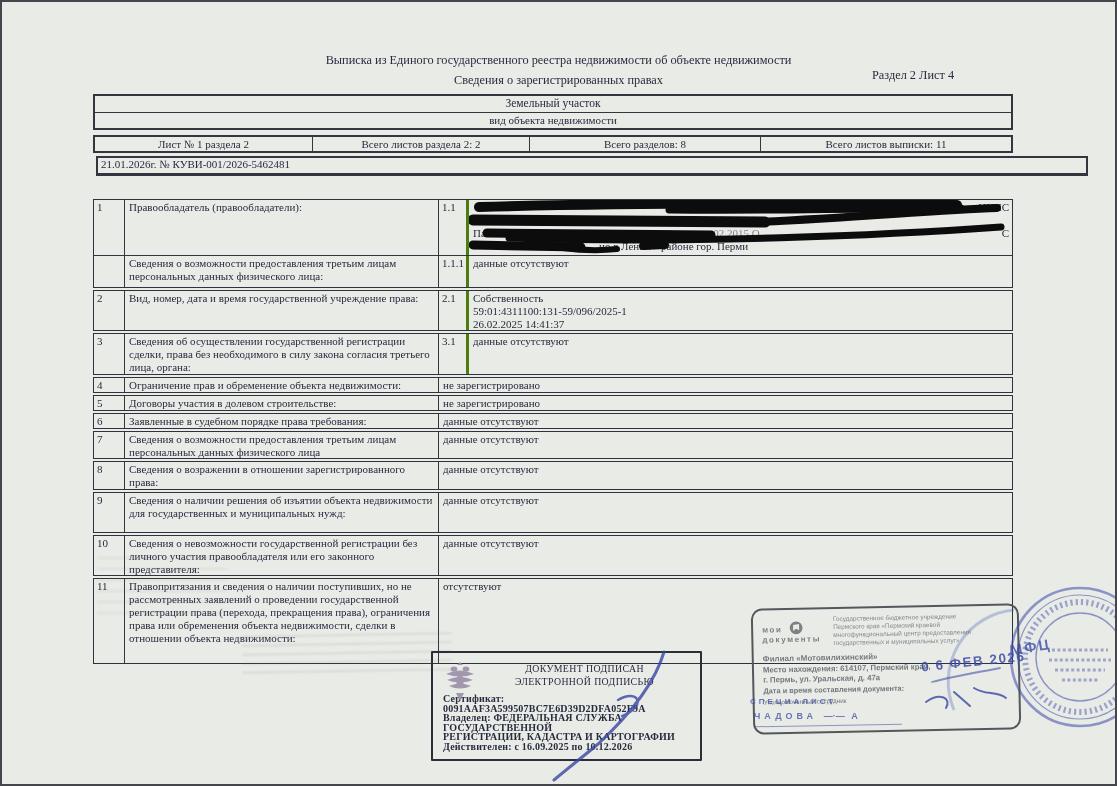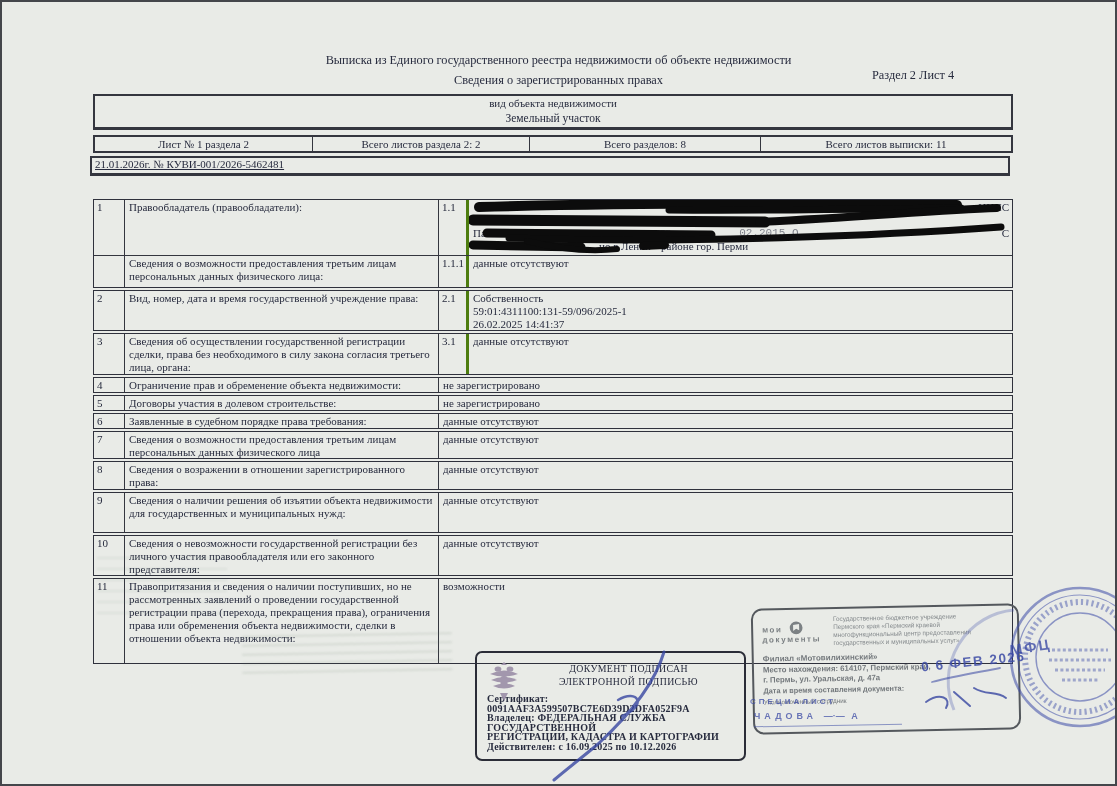--- a/index.html
+++ b/index.html
@@ -24,21 +24,21 @@
   .redact{position:absolute;left:0;top:0;z-index:2;pointer-events:none;}
   .faint{opacity:.55;}
   
   .hcell{box-sizing:border-box;border-right:1px solid #34363f;display:flex;align-items:center;justify-content:center;font-size:11px;}
   
   .strip{position:absolute;left:91px;top:681px;width:920px;height:35px;border:1.5px solid #2f313c;box-sizing:border-box;}
   .striprow{display:flex;height:16px;box-sizing:border-box;}
   .scell{box-sizing:border-box;border-right:1px solid #34363f;display:flex;align-items:center;justify-content:center;}
   
   .esign{position:absolute;left:429px;top:649px;width:271px;height:110px;border:2.5px solid #2b2d38;
-         border-radius:7px;box-sizing:border-box;background:transparent;z-index:5;margin-left:44px;}
+         border-radius:1px;box-sizing:border-box;background:transparent;z-index:5;}
   .esign .tt{margin-left:36px;text-align:center;font-size:9.8px;letter-spacing:.4px;line-height:13px;}
   .esign .dd{margin-left:10px;font-size:10px;font-weight:bold;line-height:9.6px;letter-spacing:.2px;}
   
   .mfc{position:absolute;left:750px;top:604px;width:268px;height:126px;border:2px solid #54585d;border-radius:11px;
        box-sizing:border-box;transform:rotate(-1.2deg);z-index:4;color:#74797d;
        font-family:"Liberation Sans","DejaVu Sans",sans-serif;}
   .mfc .org{position:absolute;left:80px;top:6px;font-size:6.4px;line-height:7.9px;color:#868b8e;}
   .mfc .logo{position:absolute;left:9px;top:11px;font-weight:bold;color:#7c8184;letter-spacing:1.6px;font-size:8px;line-height:9px;}
   .mfc .branch{position:absolute;left:9px;top:44px;font-size:8px;font-weight:bold;}
   .mfc .addr1{position:absolute;left:9px;top:55px;font-size:7.8px;font-weight:bold;}
@@ -52,32 +52,32 @@
 <body>
 
 <div class="page">
 
   <div class="abs t12" style="left:870px;top:38px;margin-top:28px;">Раздел 2  Лист 4</div>
 
   <div class="abs ctr t12" style="left:0;right:0;top:51px;">Выписка из Единого государственного реестра недвижимости об объекте недвижимости</div>
   <div class="abs ctr t12" style="left:0;right:0;top:71px;">Сведения о зарегистрированных правах</div>
 
   <div class="bx" style="left:91px;top:92px;width:920px;">
+    <div class="ctr bdb" style="height:16px;font-size:11.5px;line-height:15px;">Земельный участок</div>
     <div class="ctr" style="height:15px;font-size:11px;line-height:14px;">вид объекта недвижимости</div>
-    <div class="ctr bdb" style="height:16px;font-size:11.5px;line-height:15px;">Земельный участок</div>
   </div>
 
   <div class="bx row" style="left:91px;top:133px;width:920px;height:18px;">
     <div class="hcell" style="width:218px;">Лист № 1 раздела 2</div>
     <div class="hcell" style="width:217px;">Всего листов раздела 2: 2</div>
     <div class="hcell" style="width:231px;">Всего разделов: 8</div>
     <div class="hcell" style="flex:1;border-right:none;">Всего листов выписки: 11</div>
   </div>
 
-  <div class="bx" style="left:88px;top:154px;width:920px;text-decoration:underline;">
+  <div class="bx" style="left:94px;top:154px;width:992px;">
     <div class="bdb t11" style="height:15px;padding-left:3px;">21.01.2026г. № КУВИ-001/2026-5462481</div>
   </div>
 
   <div class="abs" style="left:91px;top:197px;width:920px;">
 
     <div class="mrow">
       <div class="row bdb" style="min-height:55px;">
         <div class="cell num">1</div>
         <div class="cell lbl">Правообладатель (правообладатели):</div>
         <div class="cell sub">1.1</div>
@@ -96,21 +96,21 @@
             </g>
           </svg>
           <div class="rl" style="justify-content:space-between;">
             <span>&nbsp;</span>
             <span>НИЛС</span>
           </div>
           <div class="rl">&nbsp;</div>
           <div class="rl">
             <span>Па</span>
             <span class="faint" style="margin-left:150px;">11.1982</span>
-            <span class="faint" style="margin-left:68px;font-family:Liberation Mono, monospace;">02.2015 О</span>
+            <span class="faint" style="margin-left:42px;">02.2015 О</span>
             <span style="margin-left:auto;">С</span>
           </div>
           <div class="rl">
             <span style="margin-left:126px;">но в Ленин</span>
             <span style="margin-left:10px;">районе гор. Перми</span>
           </div>
         </div>
       </div>
       <div class="row" style="min-height:31px;">
         <div class="cell num"></div>
@@ -169,21 +169,21 @@
       <div class="cell val">данные отсутствуют</div>
     </div>
     <div class="mrow row" style="min-height:40px;">
       <div class="cell num">10</div>
       <div class="cell lbl">Сведения о невозможности государственной регистрации без личного участия правообладателя или его законного представителя:</div>
       <div class="cell val">данные отсутствуют</div>
     </div>
     <div class="mrow row" style="min-height:86px;">
       <div class="cell num">11</div>
       <div class="cell lbl">Правопритязания и сведения о наличии поступивших, но не рассмотренных заявлений о проведении государственной регистрации права (перехода, прекращения права), ограничения права или обременения объекта недвижимости, сделки в отношении объекта недвижимости:</div>
-      <div class="cell val">возможности</div>
+      <div class="cell val">отсутствуют</div>
     </div>
   </div>
 
   <div class="ghost" style="left:240px;top:628px;width:210px;height:42px;transform:rotate(-1deg);
        background:repeating-linear-gradient(0deg, rgba(110,128,114,.16) 0 2px, transparent 2px 9px);"></div>
   <div class="ghost" style="left:95px;top:552px;width:130px;height:60px;
        background:repeating-linear-gradient(0deg, rgba(110,128,114,.10) 0 2px, transparent 2px 11px);"></div>
 
 
   <div class="esign">

